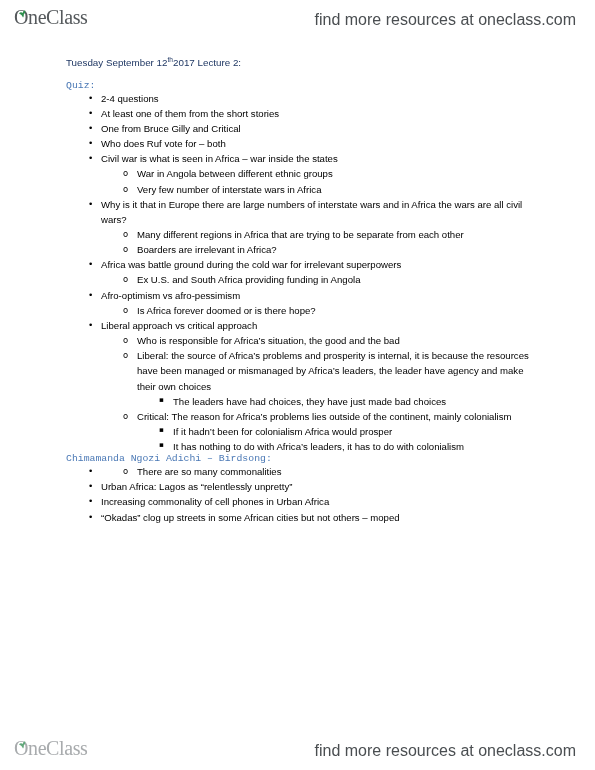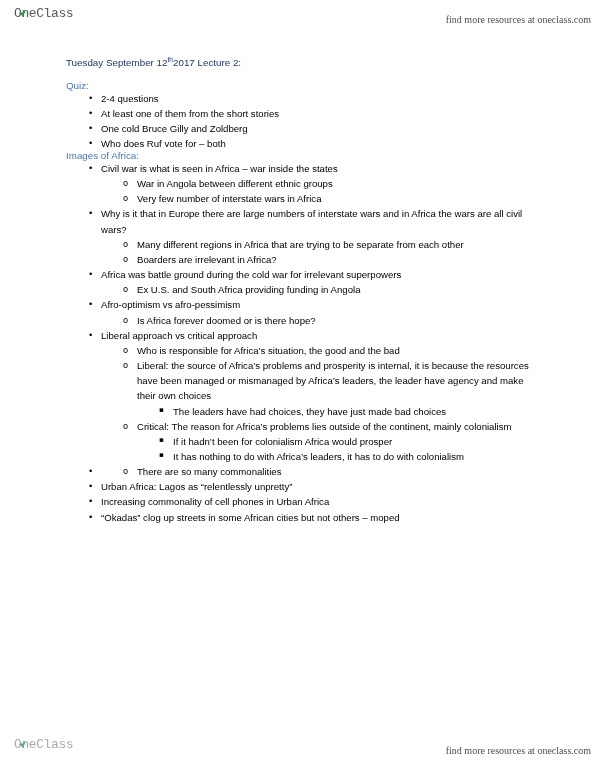--- a/index.html
+++ b/index.html
@@ -29,22 +29,22 @@
   .brand-bar.footer { top: 734px; }
 
   .logo-wrap {
     position: relative;
     margin-left: 14px;
     display: flex;
     align-items: baseline;
     height: 26px;
   }
   .logo-text {
-    font-family: Liberation Mono, monospace;
-    font-size: 13px;
+    font-family: Liberation Serif, serif;
+    font-size: 20px;
     font-weight: 400;
     letter-spacing: -0.4px;
     line-height: 1;
     white-space: nowrap;
   }
   .header .logo-text { color: #55595c; }
   .footer .logo-text { color: #a8abad; }
 
   
   .leaf {
@@ -53,23 +53,23 @@
     top: -3px;
     width: 10px;
     height: 8px;
     pointer-events: none;
   }
   .header .leaf svg path { fill: #2f8f4e; }
   .footer .leaf svg path { fill: #63a87c; }
 
   .brand-tagline {
     position: absolute;
-    right: 4px;
-    font-family: Liberation Serif, serif;
-    font-size: 10px;
+    right: 19px;
+    font-family: Liberation Sans, sans-serif;
+    font-size: 16px;
     line-height: 1;
     white-space: nowrap;
   }
   .header .brand-tagline { color: #4a4e51; }
   .footer .brand-tagline { color: #4a4e51; }
 
   
   .doc {
     position: absolute;
     left: 0;
@@ -90,21 +90,21 @@
     margin: 0 0 13px 0;
     white-space: nowrap;
   }
   .doc-title sup {
     font-size: 6.6px;
     vertical-align: super;
     line-height: 0;
   }
 
   .section-heading {
-    font-family: Liberation Sans, sans-serif;
+    font-family: Liberation Mono, monospace;
     font-size: 9.8px;
     color: #4a78b5;
     margin: 0;
     white-space: nowrap;
   }
 
   
   .gap-after { margin-bottom: 13px; }
   .gap-before { margin-top: 13px; }
 
@@ -181,29 +181,28 @@
       <li>
         <span class="mark">•</span>
         <span class="txt">2-4 questions</span>
       </li>
       <li>
         <span class="mark">•</span>
         <span class="txt">At least one of them from the short stories</span>
       </li>
       <li>
         <span class="mark">•</span>
-        <span class="txt">One cold Bruce Gilly and Zoldberg</span>
+        <span class="txt">One from Bruce Gilly and Critical</span>
       </li>
       <li>
         <span class="mark">•</span>
         <span class="txt">Who does Ruf vote for – both</span>
       </li>
     </ul>
 
-    <p class="section-heading">Images of Africa:</p>
     <ul class="lvl l1 gap-before gap-after">
       <li>
         <span class="mark">•</span>
         <span class="txt">Civil war is what is seen in Africa – war inside the states</span>
         <ul class="lvl l2">
           <li>
             <span class="mark">o</span>
             <span class="txt">War in Angola between different ethnic groups</span>
           </li>
           <li>
@@ -278,20 +277,21 @@
               <li>
                 <span class="mark">▪</span>
                 <span class="txt">It has nothing to do with Africa’s leaders, it has to do with colonialism</span>
               </li>
             </ul>
           </li>
         </ul>
       </li>
     </ul>
 
+    <p class="section-heading">Chimamanda Ngozi Adichi – Birdsong:</p>
     <ul class="lvl l1 gap-before">
       <li>
         <span class="mark">•</span>
         <ul class="lvl l2">
           <li>
             <span class="mark">o</span>
             <span class="txt">There are so many commonalities</span>
           </li>
         </ul>
       </li>

